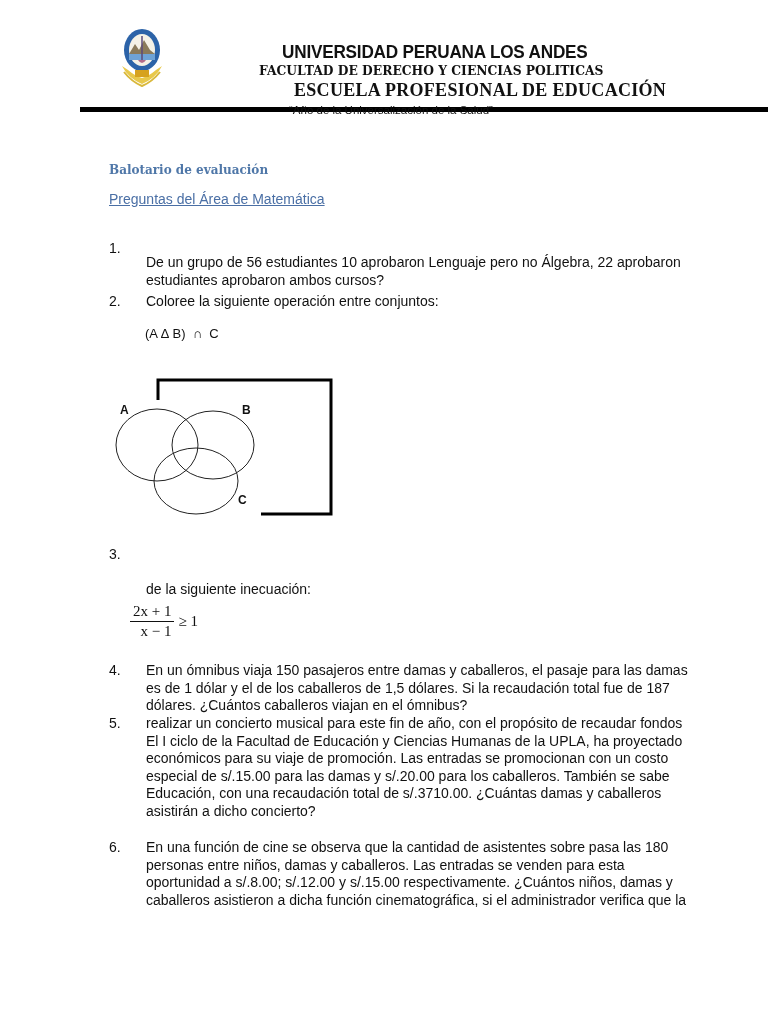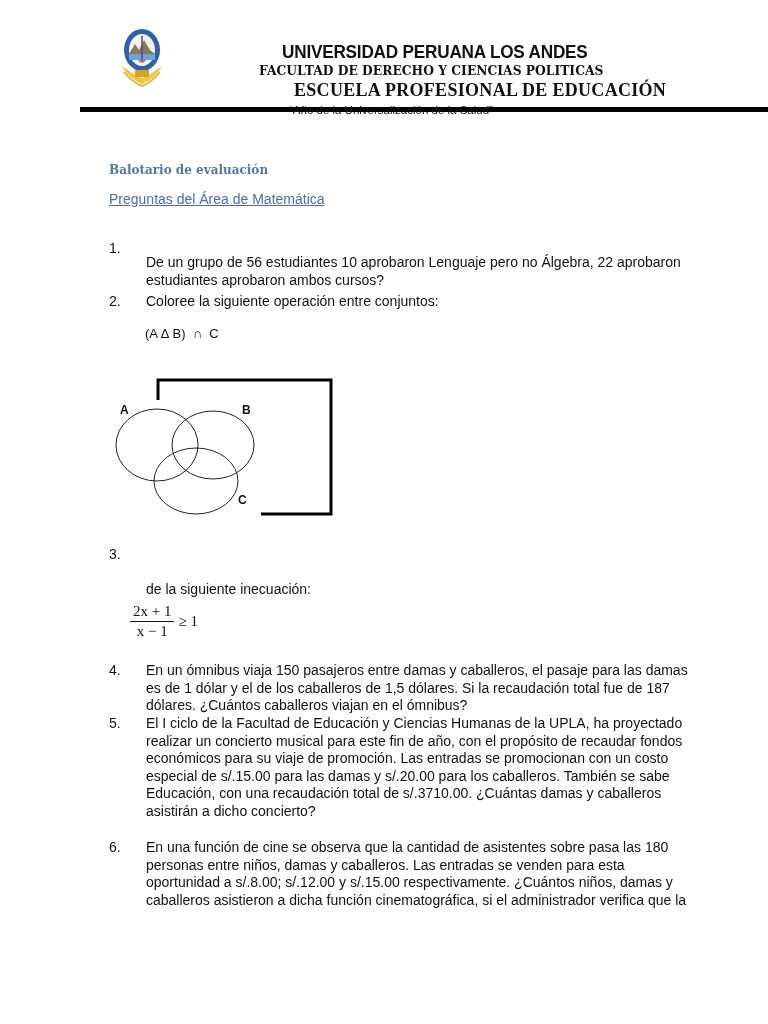--- a/index.html
+++ b/index.html
@@ -21,21 +21,21 @@
     
     .q-num { position: absolute; left: 109px; font-size: 14px; line-height: 17.5px; }
     .q-text { position: absolute; left: 146px; width: 560px; font-size: 14px; line-height: 17.5px; }
     .formula-set { left: 145px; top: 326px; font-size: 13px; white-space: pre; }
 
     
     .venn { left: 100px; top: 370px; width: 250px; height: 160px; }
 
     
     .fraction { left: 130px; top: 603px; font-family: "Liberation Serif", serif; font-size: 15px; display: flex; align-items: center; }
-    .frac { display: inline-flex; flex-direction: column; align-items: center; }
+    .frac { display: inline-flex; flex-direction: column; align-items: flex-end; }
     .frac .num { padding: 0 3px 1px 3px; border-bottom: 1px solid #111; line-height: 17px; }
     .frac .den { padding: 1px 3px 0 3px; line-height: 17px; }
     .rel { margin-left: 4px; font-size: 15px; }
   </style>
 </head>
 <body>
 
 <div class="abs logo">
   <svg width="48" height="62" viewBox="0 0 48 62">
 
@@ -111,22 +111,22 @@
   <div class="q-text" style="top:662px">
     <div>En un ómnibus viaja 150 pasajeros entre damas y caballeros, el pasaje para las damas</div>
     <div>es de 1 dólar y el de los caballeros de 1,5 dólares. Si la recaudación total fue de 187</div>
     <div>dólares. ¿Cuántos caballeros viajan en el ómnibus?</div>
   </div>
 </div>
 
 <div>
   <div class="q-num" style="top:715px">5.</div>
   <div class="q-text" style="top:715px">
+    <div>realizar un concierto musical para este fin de año, con el propósito de recaudar fondos</div>
     <div>El I ciclo de la Facultad de Educación y Ciencias Humanas de la UPLA, ha proyectado</div>
-    <div>realizar un concierto musical para este fin de año, con el propósito de recaudar fondos</div>
     <div>económicos para su viaje de promoción. Las entradas se promocionan con un costo</div>
     <div>especial de s/.15.00 para las damas y s/.20.00 para los caballeros. También se sabe</div>
     <div>Educación, con una recaudación total de s/.3710.00. ¿Cuántas damas y caballeros</div>
     <div>asistirán a dicho concierto?</div>
   </div>
 </div>
 
 <div>
   <div class="q-num" style="top:839px">6.</div>
   <div class="q-text" style="top:839px">

